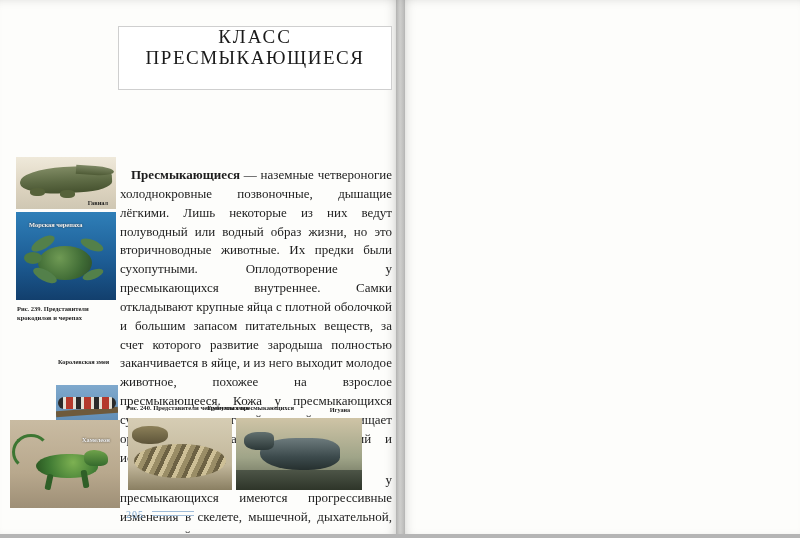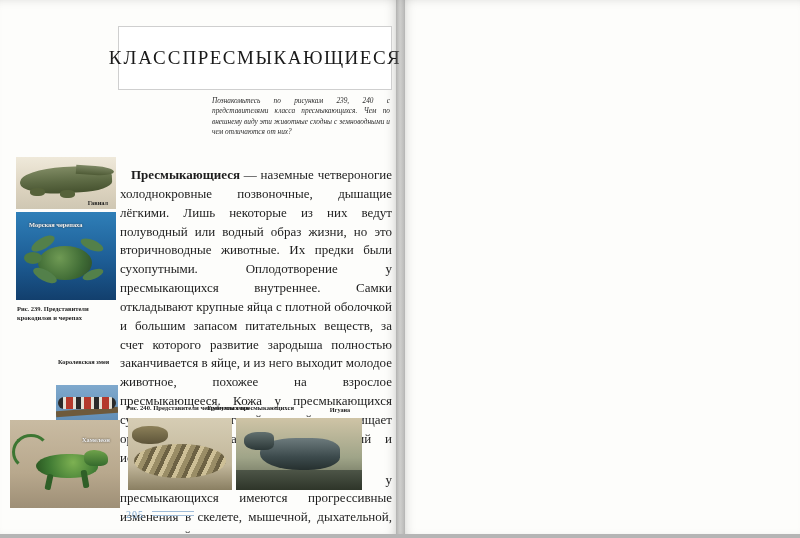--- a/index.html
+++ b/index.html
@@ -8,21 +8,21 @@
   .page{position:absolute;top:0;height:538px;background:#fdfdfb;overflow:hidden;}
   .page-left{left:0;width:400px;box-shadow:inset -7px 0 14px -6px rgba(0,0,0,.35);}
   .page-right{left:400px;width:400px;box-shadow:inset 7px 0 14px -6px rgba(0,0,0,.35);}
   .gutter{position:absolute;left:396px;top:0;width:9px;height:538px;
           background:linear-gradient(to right,rgba(120,120,120,.45),rgba(255,255,255,.05) 45%,rgba(120,120,120,.45));}
   .edge-top{position:absolute;left:0;top:0;width:800px;height:3px;background:#b9b9b9;}
   .edge-bottom{position:absolute;left:0;bottom:0;width:800px;height:4px;background:#b5b5b5;}
 
   
   .title-box{position:absolute;left:118px;top:26px;width:272px;height:62px;border:1px solid #cfcfcf;
-             background:#fff;display:flex;flex-direction:row;align-items:center;justify-content:center;}
+             background:#fff;display:flex;flex-direction:column;align-items:center;}
   .title-l1{font-size:19px;letter-spacing:2px;color:#1a1a1a;line-height:1.05;font-family:"Liberation Serif",serif;}
   .title-l2{font-size:19px;letter-spacing:1.5px;color:#1a1a1a;line-height:1.15;}
 
   .intro-italic{position:absolute;left:212px;top:96px;width:178px;font-style:italic;font-size:7.3px;
                 line-height:1.42;color:#2c2c2c;text-align:justify;}
 
   .lcol-text{position:absolute;left:120px;top:166px;width:272px;font-size:13px;line-height:1.45;
              color:#1c1c1c;text-align:justify;}
   .lcol-text p{margin:0 0 3px 0;text-indent:11px;}
   .lcol-text b{font-weight:bold;}
@@ -106,21 +106,20 @@
 <div class="spread">
   <div class="edge-top"></div>
 
   <div class="page page-left">
 
     <div class="title-box">
       <div class="title-l1">КЛАСС</div>
       <div class="title-l2">ПРЕСМЫКАЮЩИЕСЯ</div>
     </div>
 
-    <div class="intro-italic">Познакомьтесь по рисункам 239, 240 с представителями класса пресмыкающихся. Чем по внешнему виду эти животные сходны с земноводными и чем отличаются от них?</div>
 
     <div class="ph p-gavial">
       <div class="gav-body"></div>
       <div class="gav-snout"></div>
       <div class="gav-leg" style="left:14px;top:31px;"></div>
       <div class="gav-leg" style="left:44px;top:33px;"></div>
       <div class="cap-in">Гавиал</div>
     </div>
 
     <div class="ph p-turtle">

